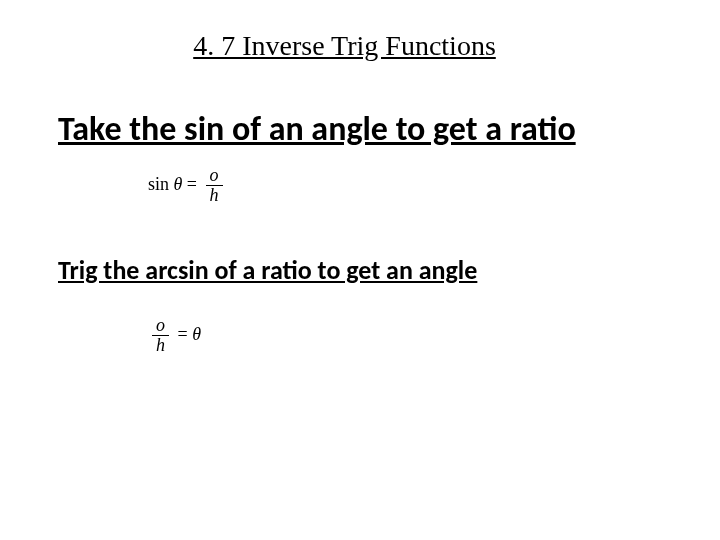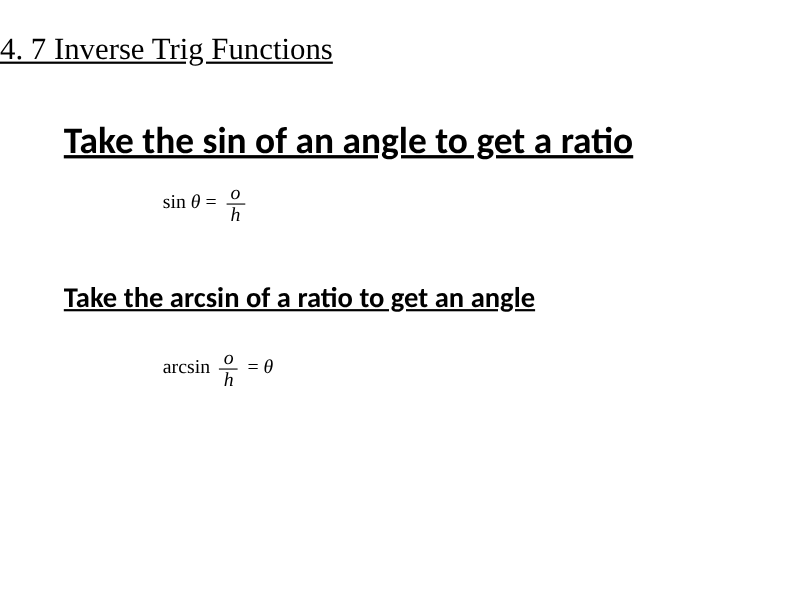--- a/index.html
+++ b/index.html
@@ -1,17 +1,17 @@
 <!DOCTYPE html>
 <html><head>
 <meta charset="utf-8">
 <style>
   html,body{margin:0;padding:0;width:720px;height:540px;background:#fff;font-family:Calibri,Arial,sans-serif;color:#000}
   .slide{position:relative;width:720px;height:540px}
-  .title{position:absolute;top:30px;left:0;width:689px;text-align:left;font-family:"Times New Roman",serif;font-size:28px;text-decoration:underline;color:#000}
+  .title{position:absolute;top:30px;left:0;width:689px;text-align:center;font-family:"Times New Roman",serif;font-size:28px;text-decoration:underline;color:#000}
   .l1{position:absolute;top:108px;left:58px;font-family:Calibri,Arial,sans-serif;font-size:34px;font-weight:700;text-decoration:underline}
   .l2{position:absolute;top:254px;left:58px;font-family:Calibri,Arial,sans-serif;font-size:26px;font-weight:700;text-decoration:underline}
   .eq{position:absolute;font-family:"Times New Roman",serif;font-size:18px}
   .eq1{top:166px;left:148px}
   .eq2{top:316px;left:148px}
   .frac{display:inline-block;vertical-align:middle;text-align:center;margin:0 4px}
   .frac .n{display:block;border-bottom:1.5px solid #000;padding:0 4px;line-height:1.05}
   .frac .d{display:block;padding:0 4px;line-height:1.05}
   .it{font-style:italic}
   .rm{font-style:normal}
@@ -29,24 +29,23 @@
     <span> </span>
     <span class="it">θ</span>
     <span> </span>
     <span>=</span>
     <span class="frac">
       <span class="n it">o</span>
       <span class="d it">h</span>
     </span>
   </div>
 
-  <div class="l2">Take the arcsin of a ratio to get an angle</div>
+  <div class="l2">Trig the arcsin of a ratio to get an angle</div>
 
   <div class="eq eq2">
-    <span class="rm">arcsin</span>
     <span class="frac">
       <span class="n it">o</span>
       <span class="d it">h</span>
     </span>
     <span> </span>
     <span>=</span>
     <span> </span>
     <span class="it">θ</span>
   </div>
 </div>

